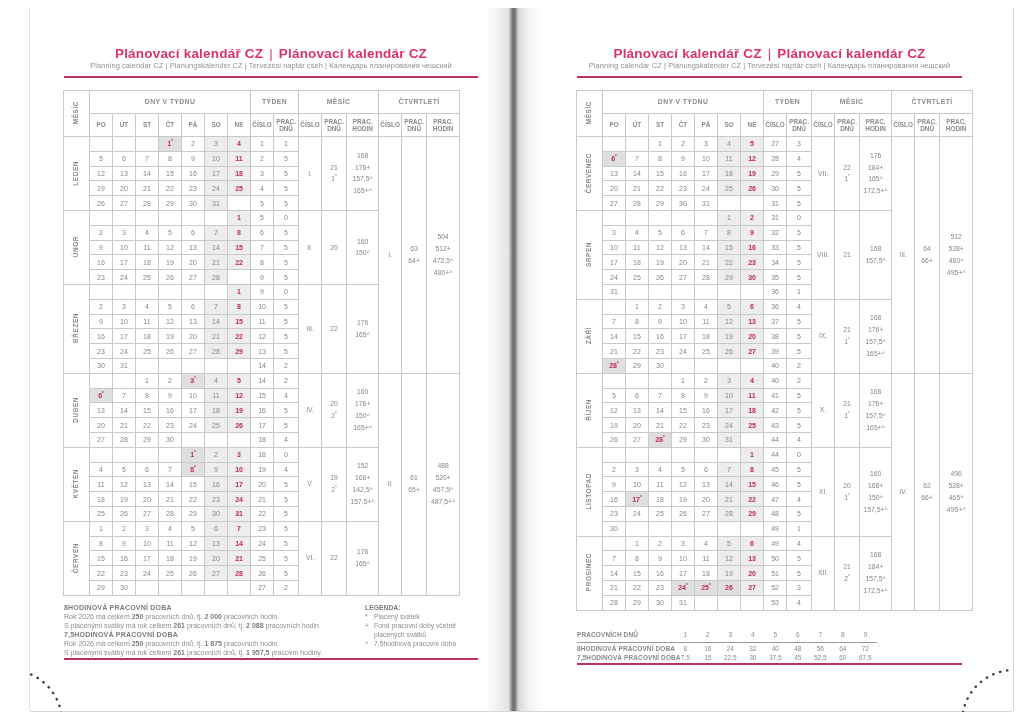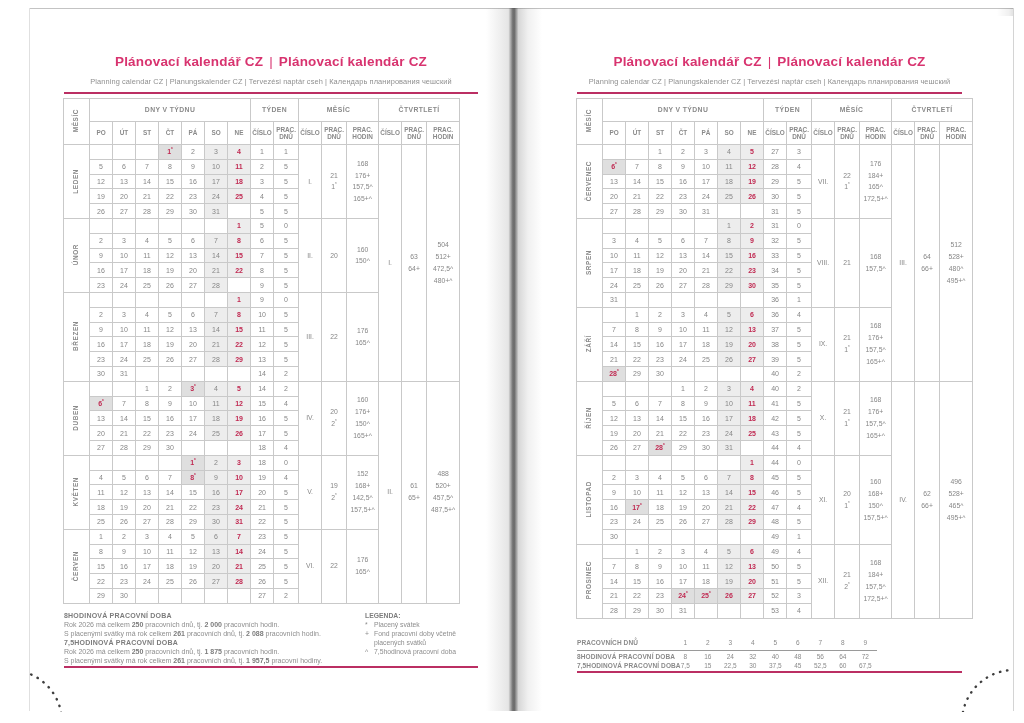--- a/index.html
+++ b/index.html
@@ -5,33 +5,33 @@
   html,body{margin:0;padding:0;background:#ffffff;}
   body{width:1024px;height:723px;position:relative;overflow:hidden;
        font-family:"Liberation Sans", sans-serif;}
   .book{position:absolute;inset:0;}
   .edge-top{position:absolute;left:29px;top:8px;width:985px;height:1px;background:#c3c3c3;}
   .edge-bottom{position:absolute;left:30px;top:711px;width:983px;height:1px;background:#d8d8d8;}
   .edge-left{position:absolute;left:29px;top:8px;width:1px;height:703px;background:#e0e0e0;}
   .edge-right{position:absolute;left:1013px;top:8px;width:1px;height:703px;background:#d4d4d4;}
   .edge-right-shade{position:absolute;left:997px;top:8px;width:16px;height:703px;
       background:linear-gradient(to right, rgba(0,0,0,0), rgba(0,0,0,0.06) 75%, rgba(0,0,0,0.10) 95%);}
-  .page{position:absolute;top:16px;height:703px;background:#fff;}
+  .page{position:absolute;top:8px;height:703px;background:#fff;}
   .page-left{left:30px;width:482px;}
   .page-right{left:512px;width:501px;}
   .spine{position:absolute;left:486px;top:8px;width:56px;height:703px;pointer-events:none;
       background:linear-gradient(to right, rgba(110,110,110,0) 0%, rgba(110,110,110,0.18) 40%,
                  rgba(70,70,70,0.78) 48%, rgba(70,70,70,0.78) 51%, rgba(110,110,110,0.28) 58%,
                  rgba(110,110,110,0.10) 75%, rgba(110,110,110,0) 100%);}
   .page-head{position:absolute;top:38px;text-align:center;}
   .page-left .page-head{left:34px;width:414px;}
   .page-right .page-head{left:65px;width:385px;}
   .title{margin:0;font-size:13.5px;font-weight:bold;color:var(--accent);letter-spacing:0.2px;}
   .title .sep{font-weight:400;padding:0 2px;}
-  .subtitle{margin-top:8px;font-size:7.4px;color:#8f8f8f;letter-spacing:0.1px;}
+  .subtitle{margin-top:0;font-size:7.4px;color:#8f8f8f;letter-spacing:0.1px;}
   .rule{height:2px;background:var(--rule);}
   .page-head .rule{margin-top:6px;}
   .rule-bottom{position:absolute;}
   .page-left .rule-bottom{top:650px;left:34px;width:414px;}
   .page-right .rule-bottom{top:655px;left:65px;width:385px;}
 
   .cal-mount{position:absolute;top:82px;}
   .page-left .cal-mount{left:33px;width:396px;}
   .page-right .cal-mount{left:64px;width:388px;}
   table.cal{border-collapse:collapse;table-layout:fixed;width:100%;}

